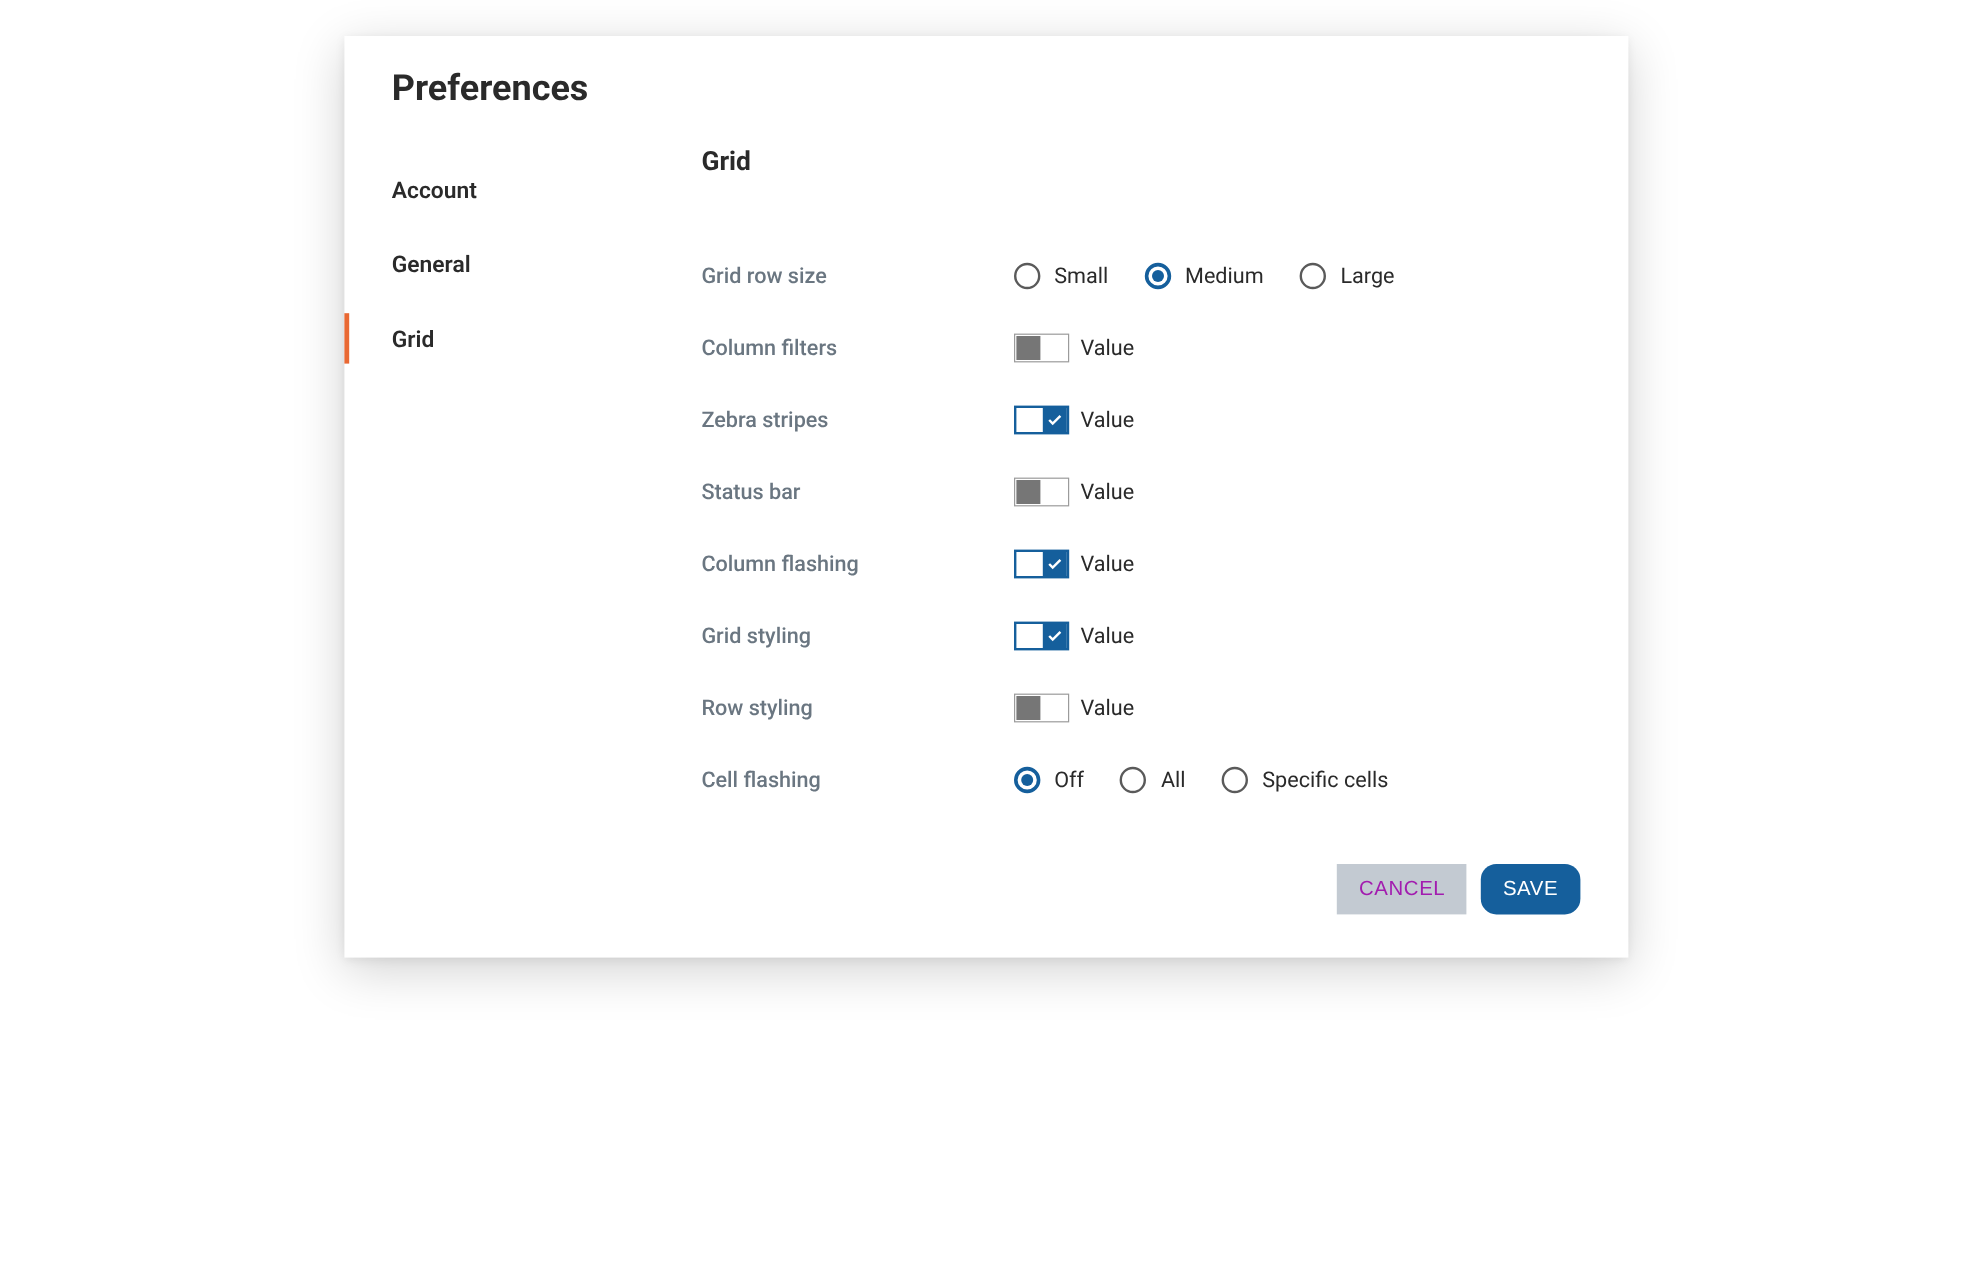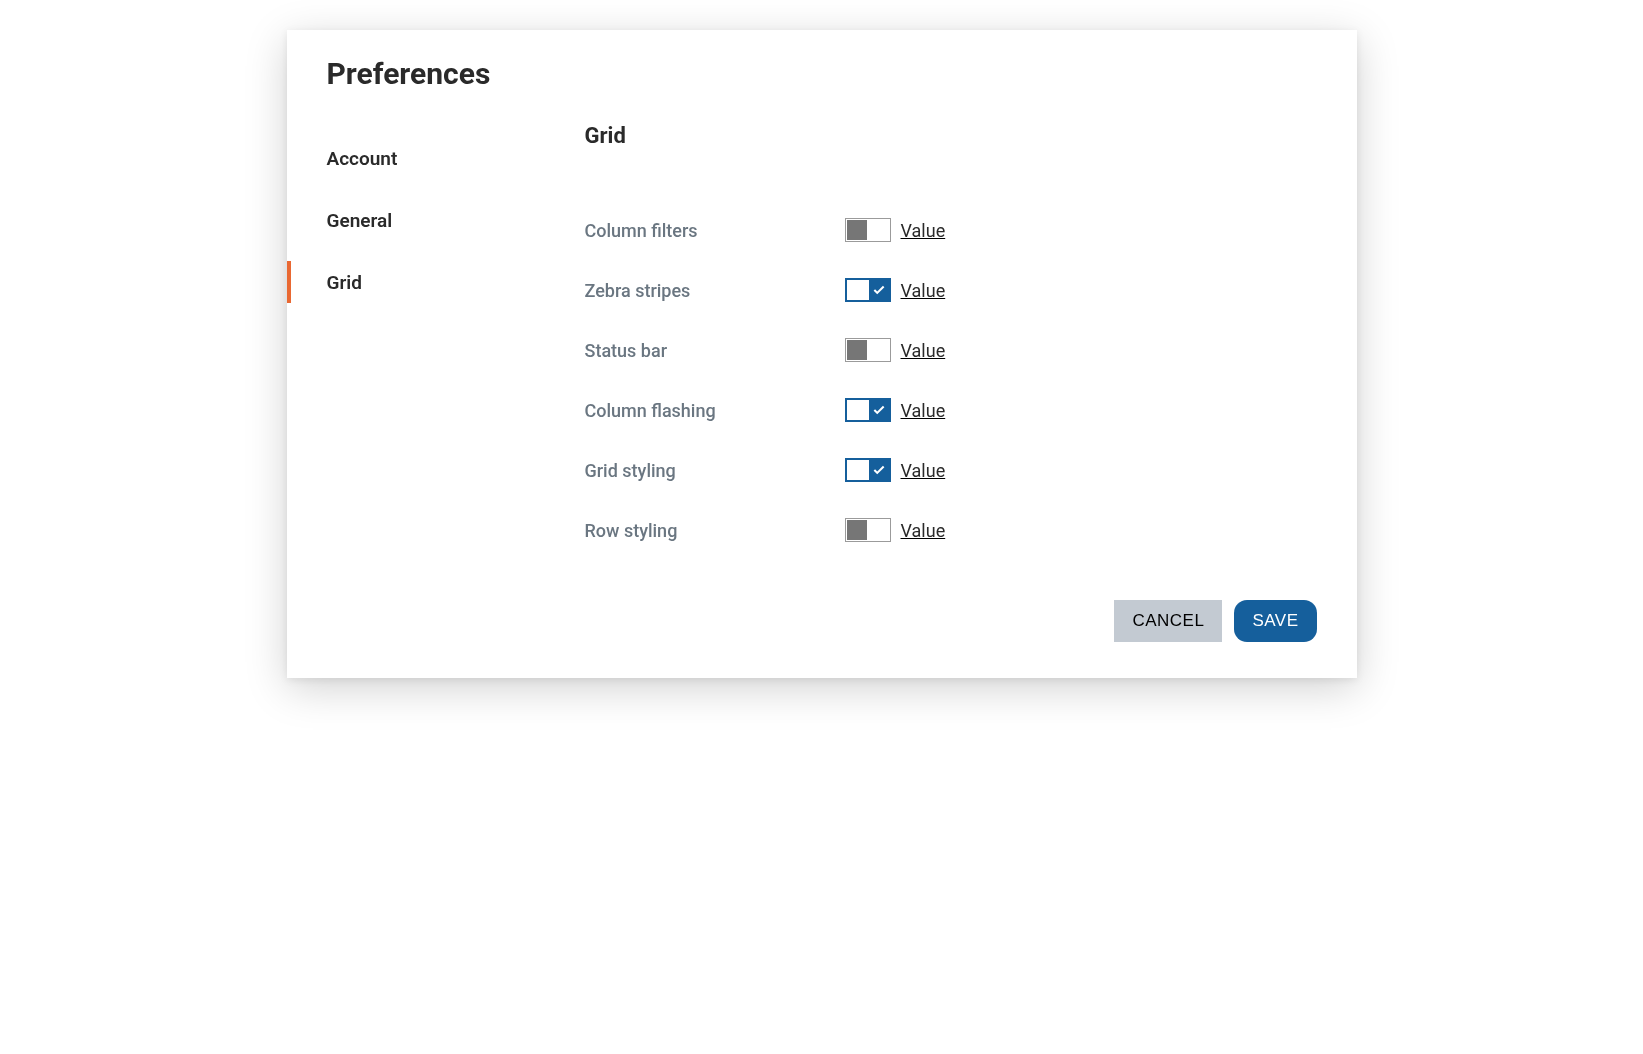--- a/index.html
+++ b/index.html
@@ -127,21 +127,20 @@
       font-size: 18px;
       color: #2a2a2a;
     }
 
     
     .toggle-wrap {
       display: inline-flex;
       align-items: center;
       gap: 10px;
       cursor: pointer;
-      text-decoration: underline;
     }
     .toggle {
       width: 46px;
       height: 24px;
       border: 1px solid #9b9b9b;
       position: relative;
       background: #ffffff;
     }
     .toggle .knob {
       position: absolute;
@@ -188,21 +187,21 @@
       font-weight: 500;
       letter-spacing: 0.5px;
       border: none;
       cursor: pointer;
       display: inline-flex;
       align-items: center;
       justify-content: center;
     }
     .btn-secondary {
       background: #c3cad2;
-      color: #000000;
+      color: #a21caf;
     }
     .btn-primary {
       background: #155f9c;
       color: #ffffff;
       border-radius: 13px;
     }
   </style>
 </head>
 <body>
 
@@ -220,20 +219,37 @@
         <span>General</span>
       </div>
       <div class="sidebar-item active">
         <span>Grid</span>
       </div>
     </nav>
 
     <section class="main">
       <h2 class="panel-title">Grid</h2>
 
+      <div class="row">
+        <div class="row-label">Grid row size</div>
+        <div class="row-controls">
+          <label class="radio">
+            <span class="radio-circle"></span>
+            <span class="radio-label">Small</span>
+          </label>
+          <label class="radio selected">
+            <span class="radio-circle"></span>
+            <span class="radio-label">Medium</span>
+          </label>
+          <label class="radio">
+            <span class="radio-circle"></span>
+            <span class="radio-label">Large</span>
+          </label>
+        </div>
+      </div>
 
       <div class="row">
         <div class="row-label">Column filters</div>
         <div class="row-controls">
           <span class="toggle-wrap">
             <span class="toggle">
                 <span class="knob"></span>
               </span>
             <span class="toggle-label">Value</span>
           </span>
@@ -305,20 +321,37 @@
         <div class="row-controls">
           <span class="toggle-wrap">
             <span class="toggle">
                 <span class="knob"></span>
               </span>
             <span class="toggle-label">Value</span>
           </span>
         </div>
       </div>
 
+      <div class="row">
+        <div class="row-label">Cell flashing</div>
+        <div class="row-controls">
+          <label class="radio selected">
+            <span class="radio-circle"></span>
+            <span class="radio-label">Off</span>
+          </label>
+          <label class="radio">
+            <span class="radio-circle"></span>
+            <span class="radio-label">All</span>
+          </label>
+          <label class="radio">
+            <span class="radio-circle"></span>
+            <span class="radio-label">Specific cells</span>
+          </label>
+        </div>
+      </div>
 
     </section>
   </div>
 
   <div class="footer">
     <button class="btn btn-secondary">CANCEL</button>
     <button class="btn btn-primary">SAVE</button>
   </div>
 
 </div>

